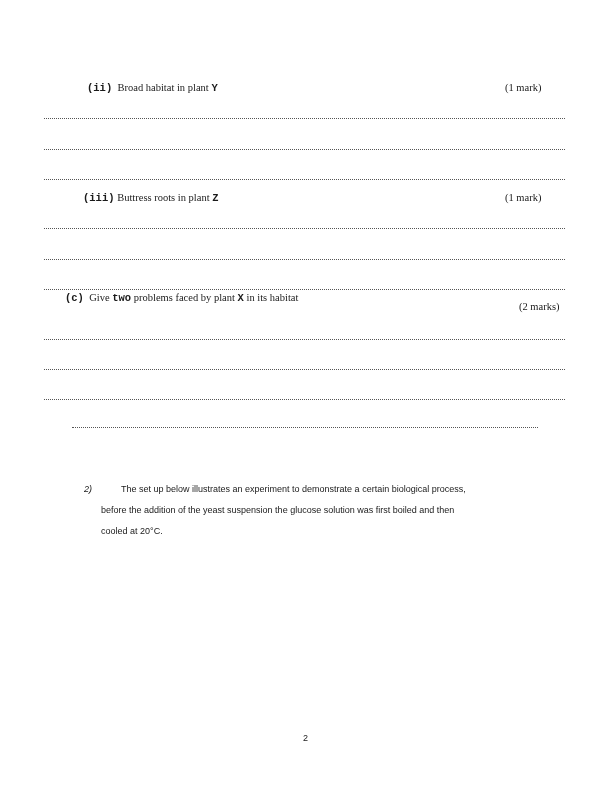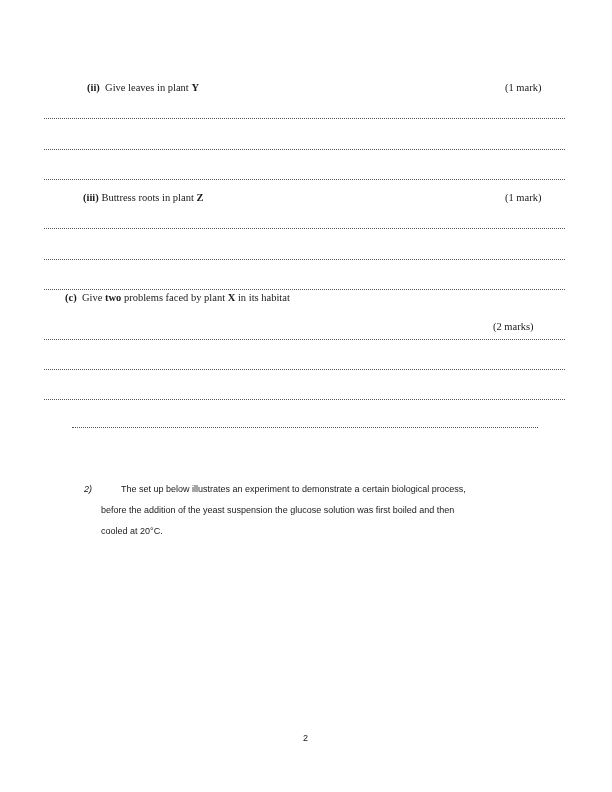--- a/index.html
+++ b/index.html
@@ -2,30 +2,30 @@
 <html><head>
 <meta charset="utf-8">
 <style>
   html, body { margin:0; padding:0; background:#ffffff; }
   body { width:612px; height:792px; position:relative; overflow:hidden; color:#1a1a1a; }
   .serif { font-family: "Liberation Serif", "DejaVu Serif", serif; font-size:10.5px; }
   .sans { font-family: "Liberation Sans", "DejaVu Sans", sans-serif; font-size:9px; }
   .abs { position:absolute; }
   .dotline { position:absolute; left:44px; width:521px; height:0; border-top:1px dotted #555; }
   .dotline.short { left:72px; width:466px; }
-  b { font-weight:bold; }
+  b { font-weight:bold;font-family:Liberation Mono, monospace; }
   .marks { font-weight:normal; }
   .para-line { position:absolute; left:101px; white-space:nowrap; }
 </style>
 </head>
 <body>
 
 <div class="abs serif" style="left:87px; top:82px;">
   <b>(ii)</b>&nbsp;
-  <span>Give leaves in plant </span><b>Y</b>
+  <span>Broad habitat in plant </span><b>Y</b>
 </div>
 <div class="abs serif marks" style="left:505px; top:82px;">(1 mark)</div>
 
 <div class="dotline" style="top:118px;"></div>
 <div class="dotline" style="top:149px;"></div>
 <div class="dotline" style="top:179px;"></div>
 
 <div class="abs serif" style="left:83px; top:192px;">
   <b>(iii)</b>
   <span>Buttress roots in plant </span><b>Z</b>
@@ -33,21 +33,21 @@
 <div class="abs serif marks" style="left:505px; top:192px;">(1 mark)</div>
 
 <div class="dotline" style="top:228px;"></div>
 <div class="dotline" style="top:259px;"></div>
 <div class="dotline" style="top:289px;"></div>
 
 <div class="abs serif" style="left:65px; top:292px;">
   <b>(c)</b>&nbsp;
   <span>Give </span><b>two</b><span> problems faced by plant </span><b>X</b><span> in its habitat</span>
 </div>
-<div class="abs serif marks" style="left:493px; top:301px;margin-top:20px;">(2 marks)</div>
+<div class="abs serif marks" style="left:519px; top:301px;">(2 marks)</div>
 
 <div class="dotline" style="top:339px;"></div>
 <div class="dotline" style="top:369px;"></div>
 <div class="dotline" style="top:399px;"></div>
 <div class="dotline short" style="top:427px;"></div>
 
 <div class="abs sans" style="left:84px; top:484px; font-style:italic;">2)</div>
 <div class="para-line sans" style="top:484px;margin-left:20px;">The set up below illustrates an experiment to demonstrate a certain biological process,</div>
 <div class="para-line sans" style="top:505px;text-align:right;">before the addition of the yeast suspension the glucose solution was first boiled and then</div>
 <div class="para-line sans" style="top:526px;">cooled at 20°C.</div>

